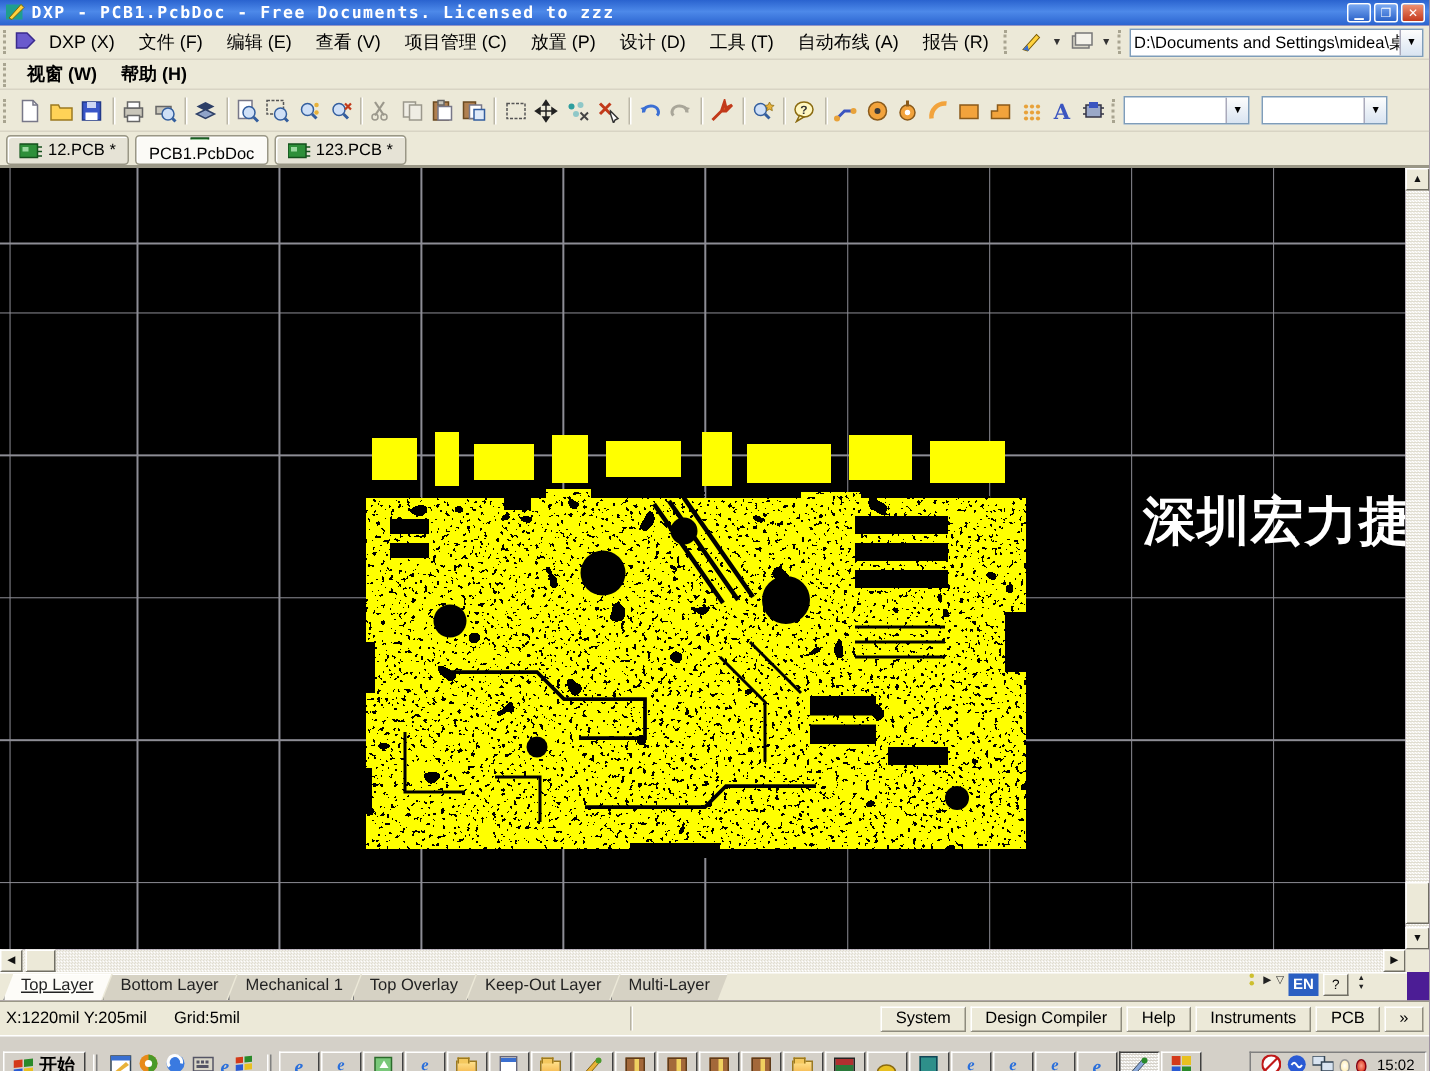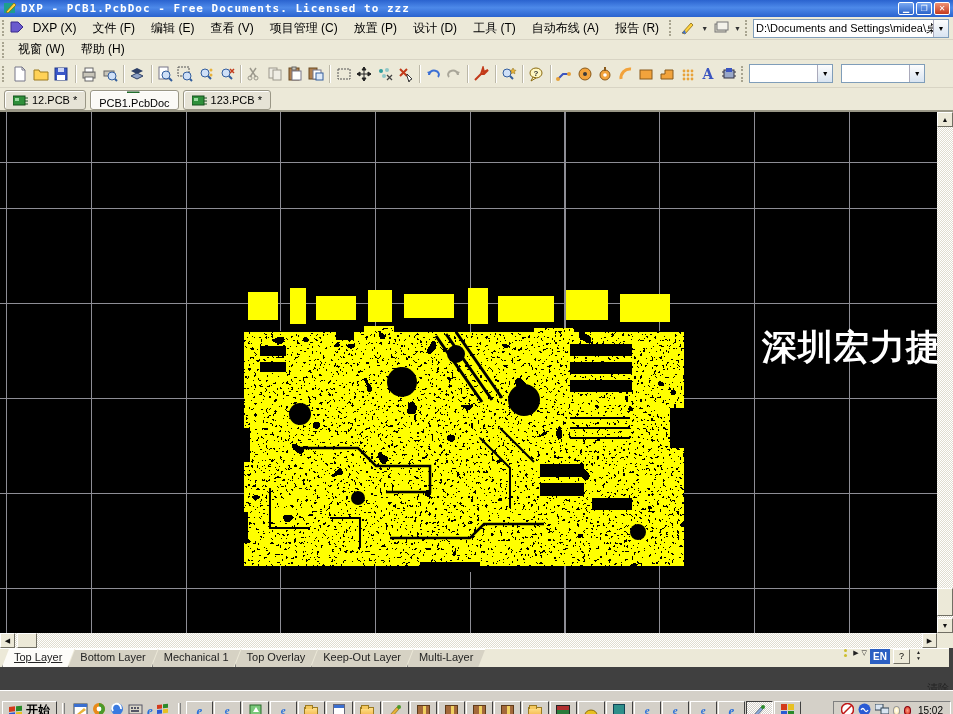--- a/index.html
+++ b/index.html
@@ -1,33 +1,33 @@
 <!DOCTYPE html>
 <html><head>
 <meta charset="utf-8">
 <style>
   *{box-sizing:border-box;margin:0;padding:0;}
   html,body{width:953px;height:714px;overflow:hidden;background:#ece9d8;}
   body{font-family:"Liberation Sans","DejaVu Sans",sans-serif;font-size:12px;color:#000;}
-  .screen{position:relative;width:953px;height:714px;background:#404040;overflow:hidden;}
+  .screen{position:relative;width:953px;height:714px;background:#4c1d95;overflow:hidden;}
 
   
   .titlebar{position:absolute;top:0;left:0;right:0;height:17px;
     background:linear-gradient(180deg,#2a63cf,#4d89e9 45%,#2a63cf);
     display:flex;align-items:center;padding:0 3px;gap:4px;}
   .title-text{color:#fff;font:bold 11px "DejaVu Sans Mono",monospace;letter-spacing:1px;white-space:nowrap;}
   .winbtns{margin-left:auto;display:flex;gap:2px;}
   .wbtn{width:16px;height:13px;border:1px solid #fff;border-radius:2px;color:#fff;font-size:8px;
     line-height:11px;text-align:center;background:linear-gradient(#7aa9f2,#2b63c9);}
   .wbtn.close{background:linear-gradient(#ef9273,#c43a1d);}
 
   
   .bar{position:absolute;left:0;right:0;background:#ece9d8;display:flex;align-items:center;border-bottom:1px solid #d8d4c4;text-align:center;}
   .menubar{top:17px;height:23px;}
-  .menubar2{top:40px;height:20px;}
+  .menubar2{top:40px;height:20px;font-weight:bold;}
   .toolbar{top:60px;height:28px;}
   .grip{width:4px;height:16px;margin:0 4px 0 2px;border-left:2px dotted #a8a490;}
   .mitem{padding:2px 8px;white-space:nowrap;cursor:default;}
   .sep{width:1px;height:18px;background:#bcb8a8;box-shadow:1px 0 #fff;margin:0 3px;}
   .tb{width:22px;height:22px;display:flex;align-items:center;justify-content:center;}
   .tb svg{display:block;}
   .caret{font-size:7px;color:#333;padding:0 2px;}
   .combo{height:19px;background:#fff;border:1px solid #7f9db9;display:flex;align-items:center;
     font-size:11px;white-space:nowrap;overflow:hidden;}
   .combo .val{padding:0 2px;overflow:hidden;flex:1;}
@@ -57,21 +57,21 @@
   
   .dither{background-color:#e7e4d8;background-image:repeating-conic-gradient(#fff 0 25%,#e0ddd0 0 50%);background-size:2px 2px;}
   .vscroll{position:absolute;right:0;top:112px;width:16px;height:521px;}
   .hscroll{position:absolute;left:0;top:633px;width:937px;height:15px;}
   .corner{position:absolute;right:0;top:633px;width:16px;height:15px;background:#ece9d8;}
   .sbtn{position:absolute;background:#ece9d8;border:1px solid;border-color:#fff #716f64 #716f64 #fff;
     font-size:7px;line-height:13px;text-align:center;color:#111;}
   .sthumb{position:absolute;background:#ece9d8;border:1px solid;border-color:#fff #716f64 #716f64 #fff;}
 
   
-  .layerrow{position:absolute;top:648px;left:0;right:4px;height:19px;background:#ece9d8;
+  .layerrow{position:absolute;top:648px;left:0;right:15px;height:19px;background:#ece9d8;
     border-top:1px solid #fff;display:flex;align-items:stretch;padding-left:8px;font-size:11px;}
   .ltab{position:relative;padding:2px 12px 0;background:#d6d2c4;color:#222;white-space:nowrap;
     clip-path:polygon(7px 0,calc(100% - 0px) 0,calc(100% - 7px) 100%,0 100%);margin-left:-6px;
     box-shadow:inset 0 1px #fff,inset 1px 0 #777;}
   .ltab.active{background:#fdfcf8;text-decoration:underline;z-index:2;}
   .lright{position:absolute;right:0;top:0;height:19px;display:flex;align-items:flex-start;gap:3px;}
   .dots2{width:3px;height:3px;background:#cdbf2e;border-radius:50%;box-shadow:0 5px #cdbf2e;margin:0 3px -5px 2px;}
   .tri{font-size:7px;color:#222;}
   .enbadge{width:20px;height:15px;background:#2b5fc2;color:#fff;font:bold 10px "Liberation Sans",sans-serif;
     text-align:center;line-height:15px;}
@@ -561,20 +561,32 @@
       <span class="dots2"></span>
       <span class="tri">▶</span>
       <span class="tri">▽</span>
       <span class="enbadge">EN</span>
       <span class="minibtn">?</span>
       <span class="splitbtn">▲<br>▼</span>
       <span class="clearlbl">清除</span>
     </span>
   </div>
 
+  <div class="statusbar">
+    <span class="scoords">X:1220mil Y:205mil</span>
+    <span>Grid:5mil</span>
+    <span class="sdiv" style="margin-left:260px;"></span>
+    <span class="spacer"></span>
+    <span class="spbtn">System</span>
+    <span class="spbtn">Design Compiler</span>
+    <span class="spbtn">Help</span>
+    <span class="spbtn">Instruments</span>
+    <span class="spbtn">PCB</span>
+    <span class="spbtn">»</span>
+  </div>
 
   <div class="taskbar">
     <span class="startbtn">
       <svg width="14" height="12">
           <g transform="skewY(-6)">
             <rect x="0" y="2" width="6" height="5" fill="#d43a1a"></rect>
             <rect x="7" y="2" width="6" height="5" fill="#2a8a2a"></rect>
             <rect x="0" y="8" width="6" height="5" fill="#2a5ad4"></rect>
             <rect x="7" y="8" width="6" height="5" fill="#e8c020"></rect>
           </g>

